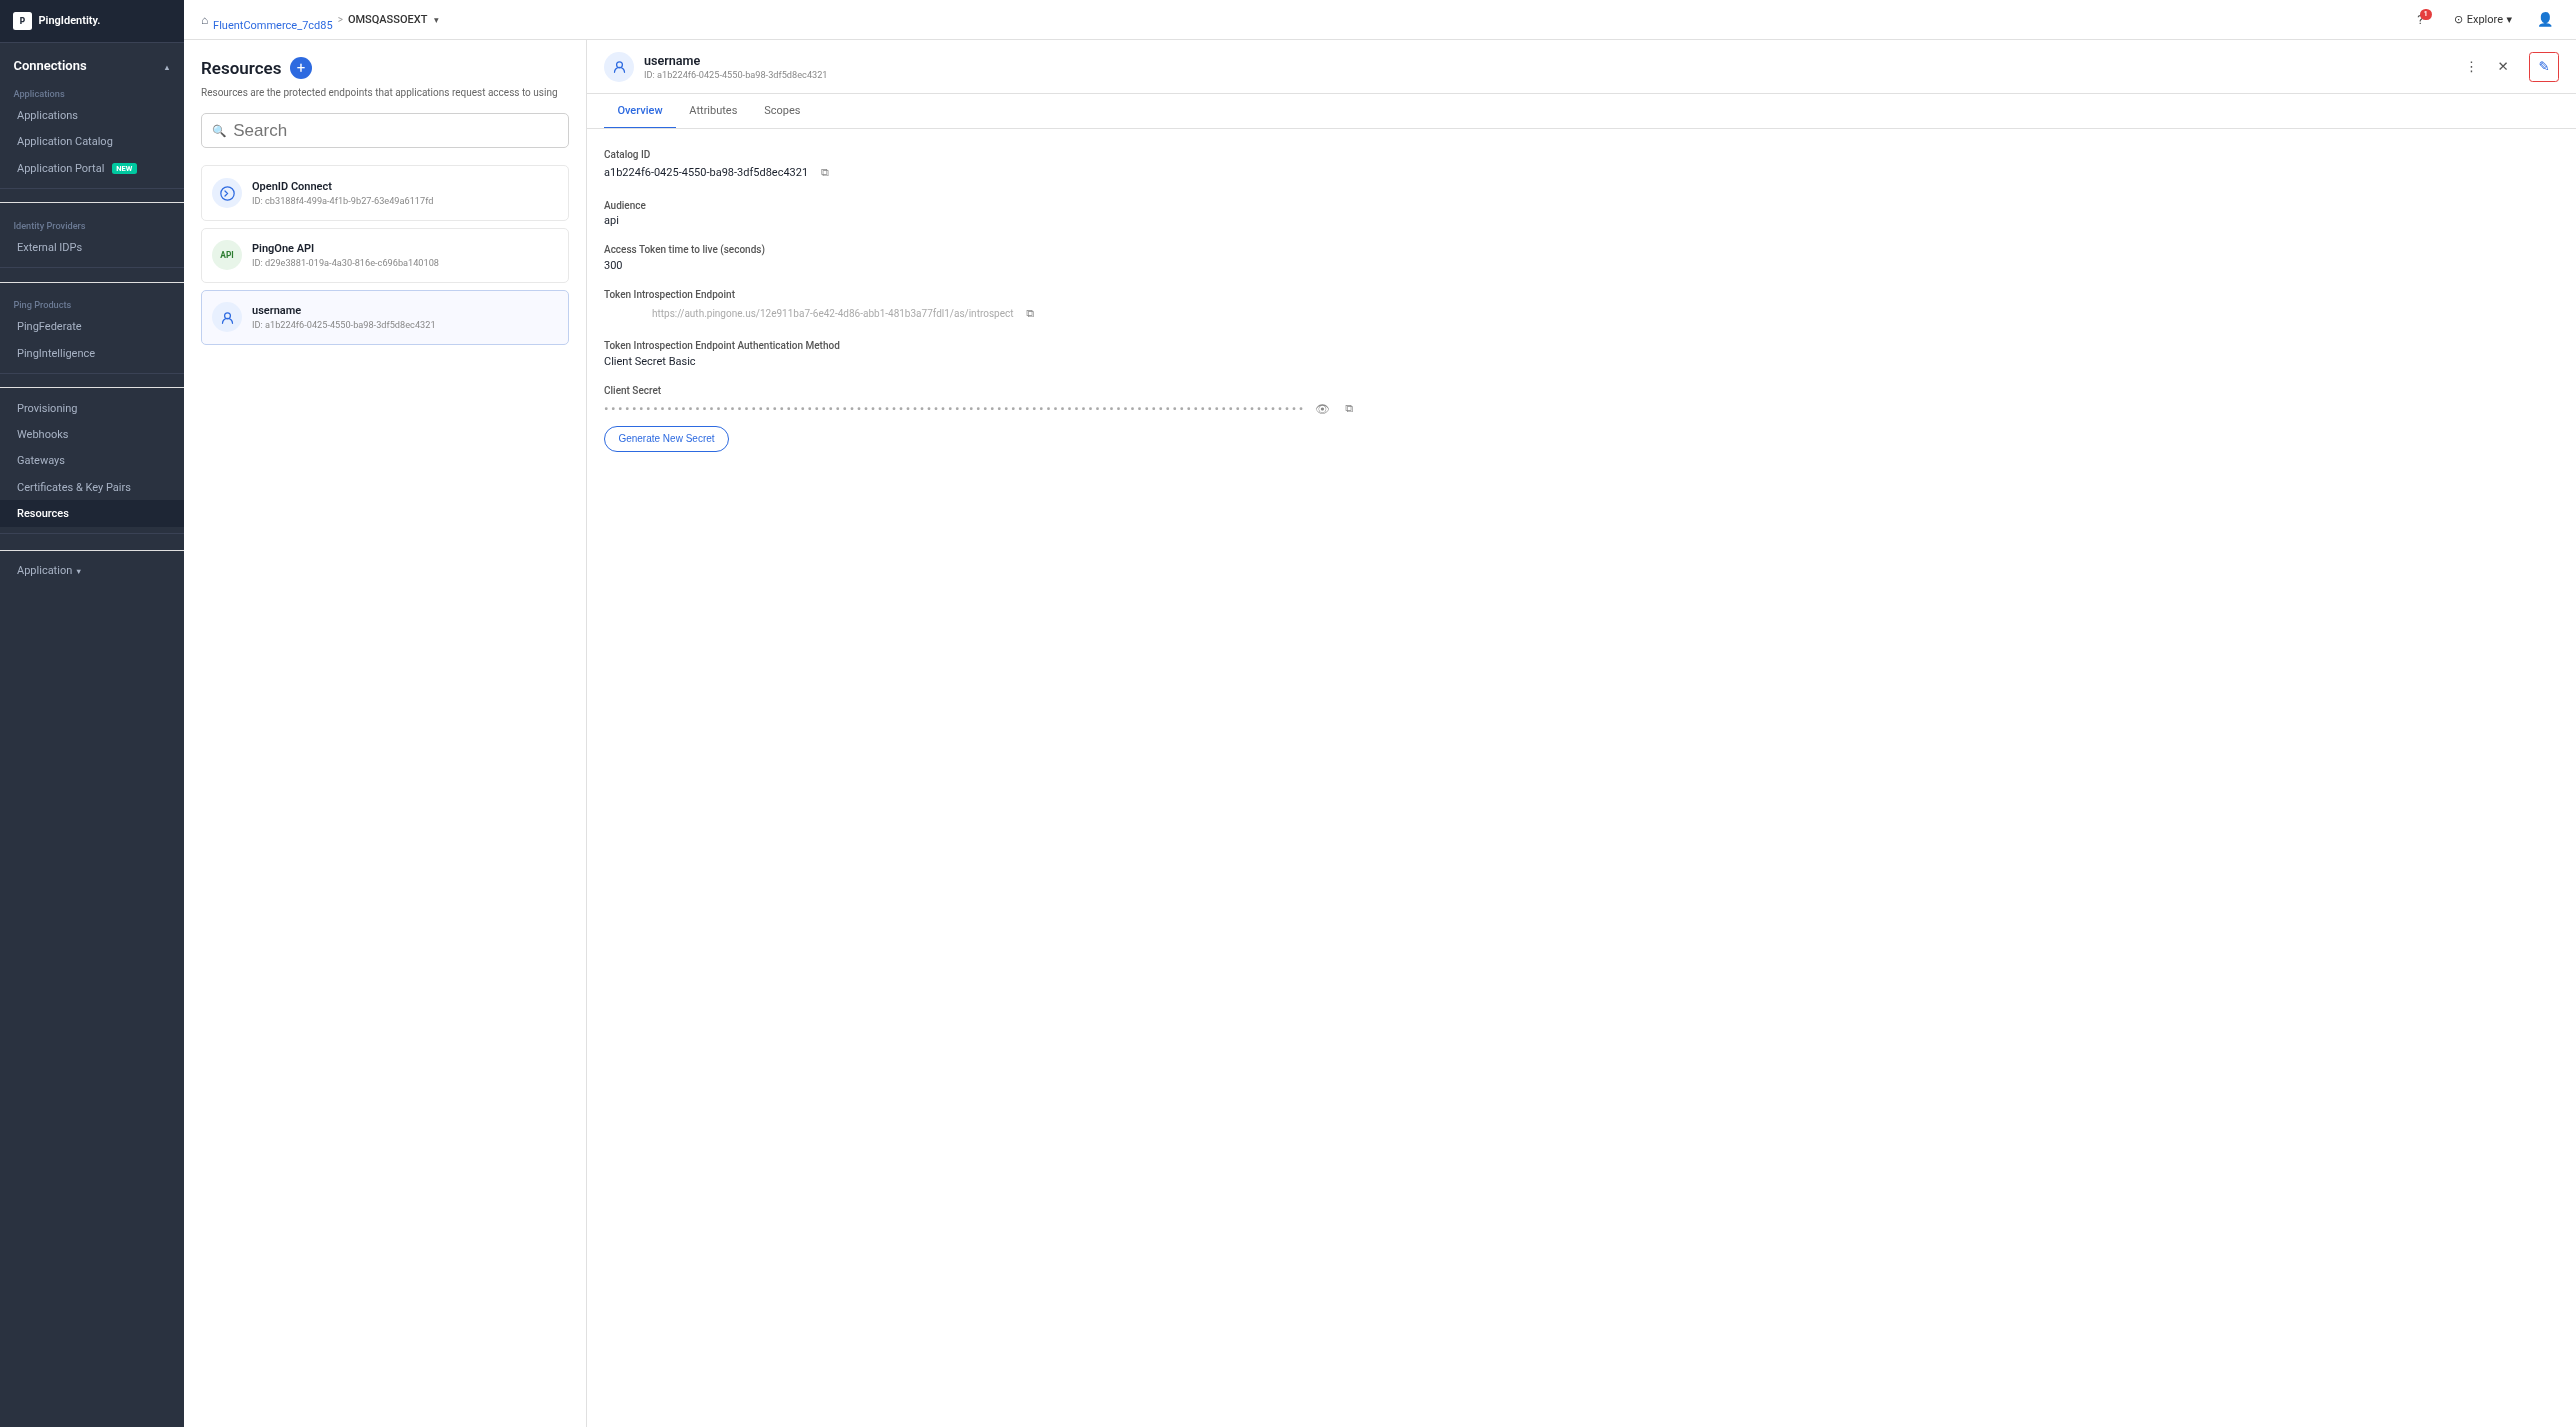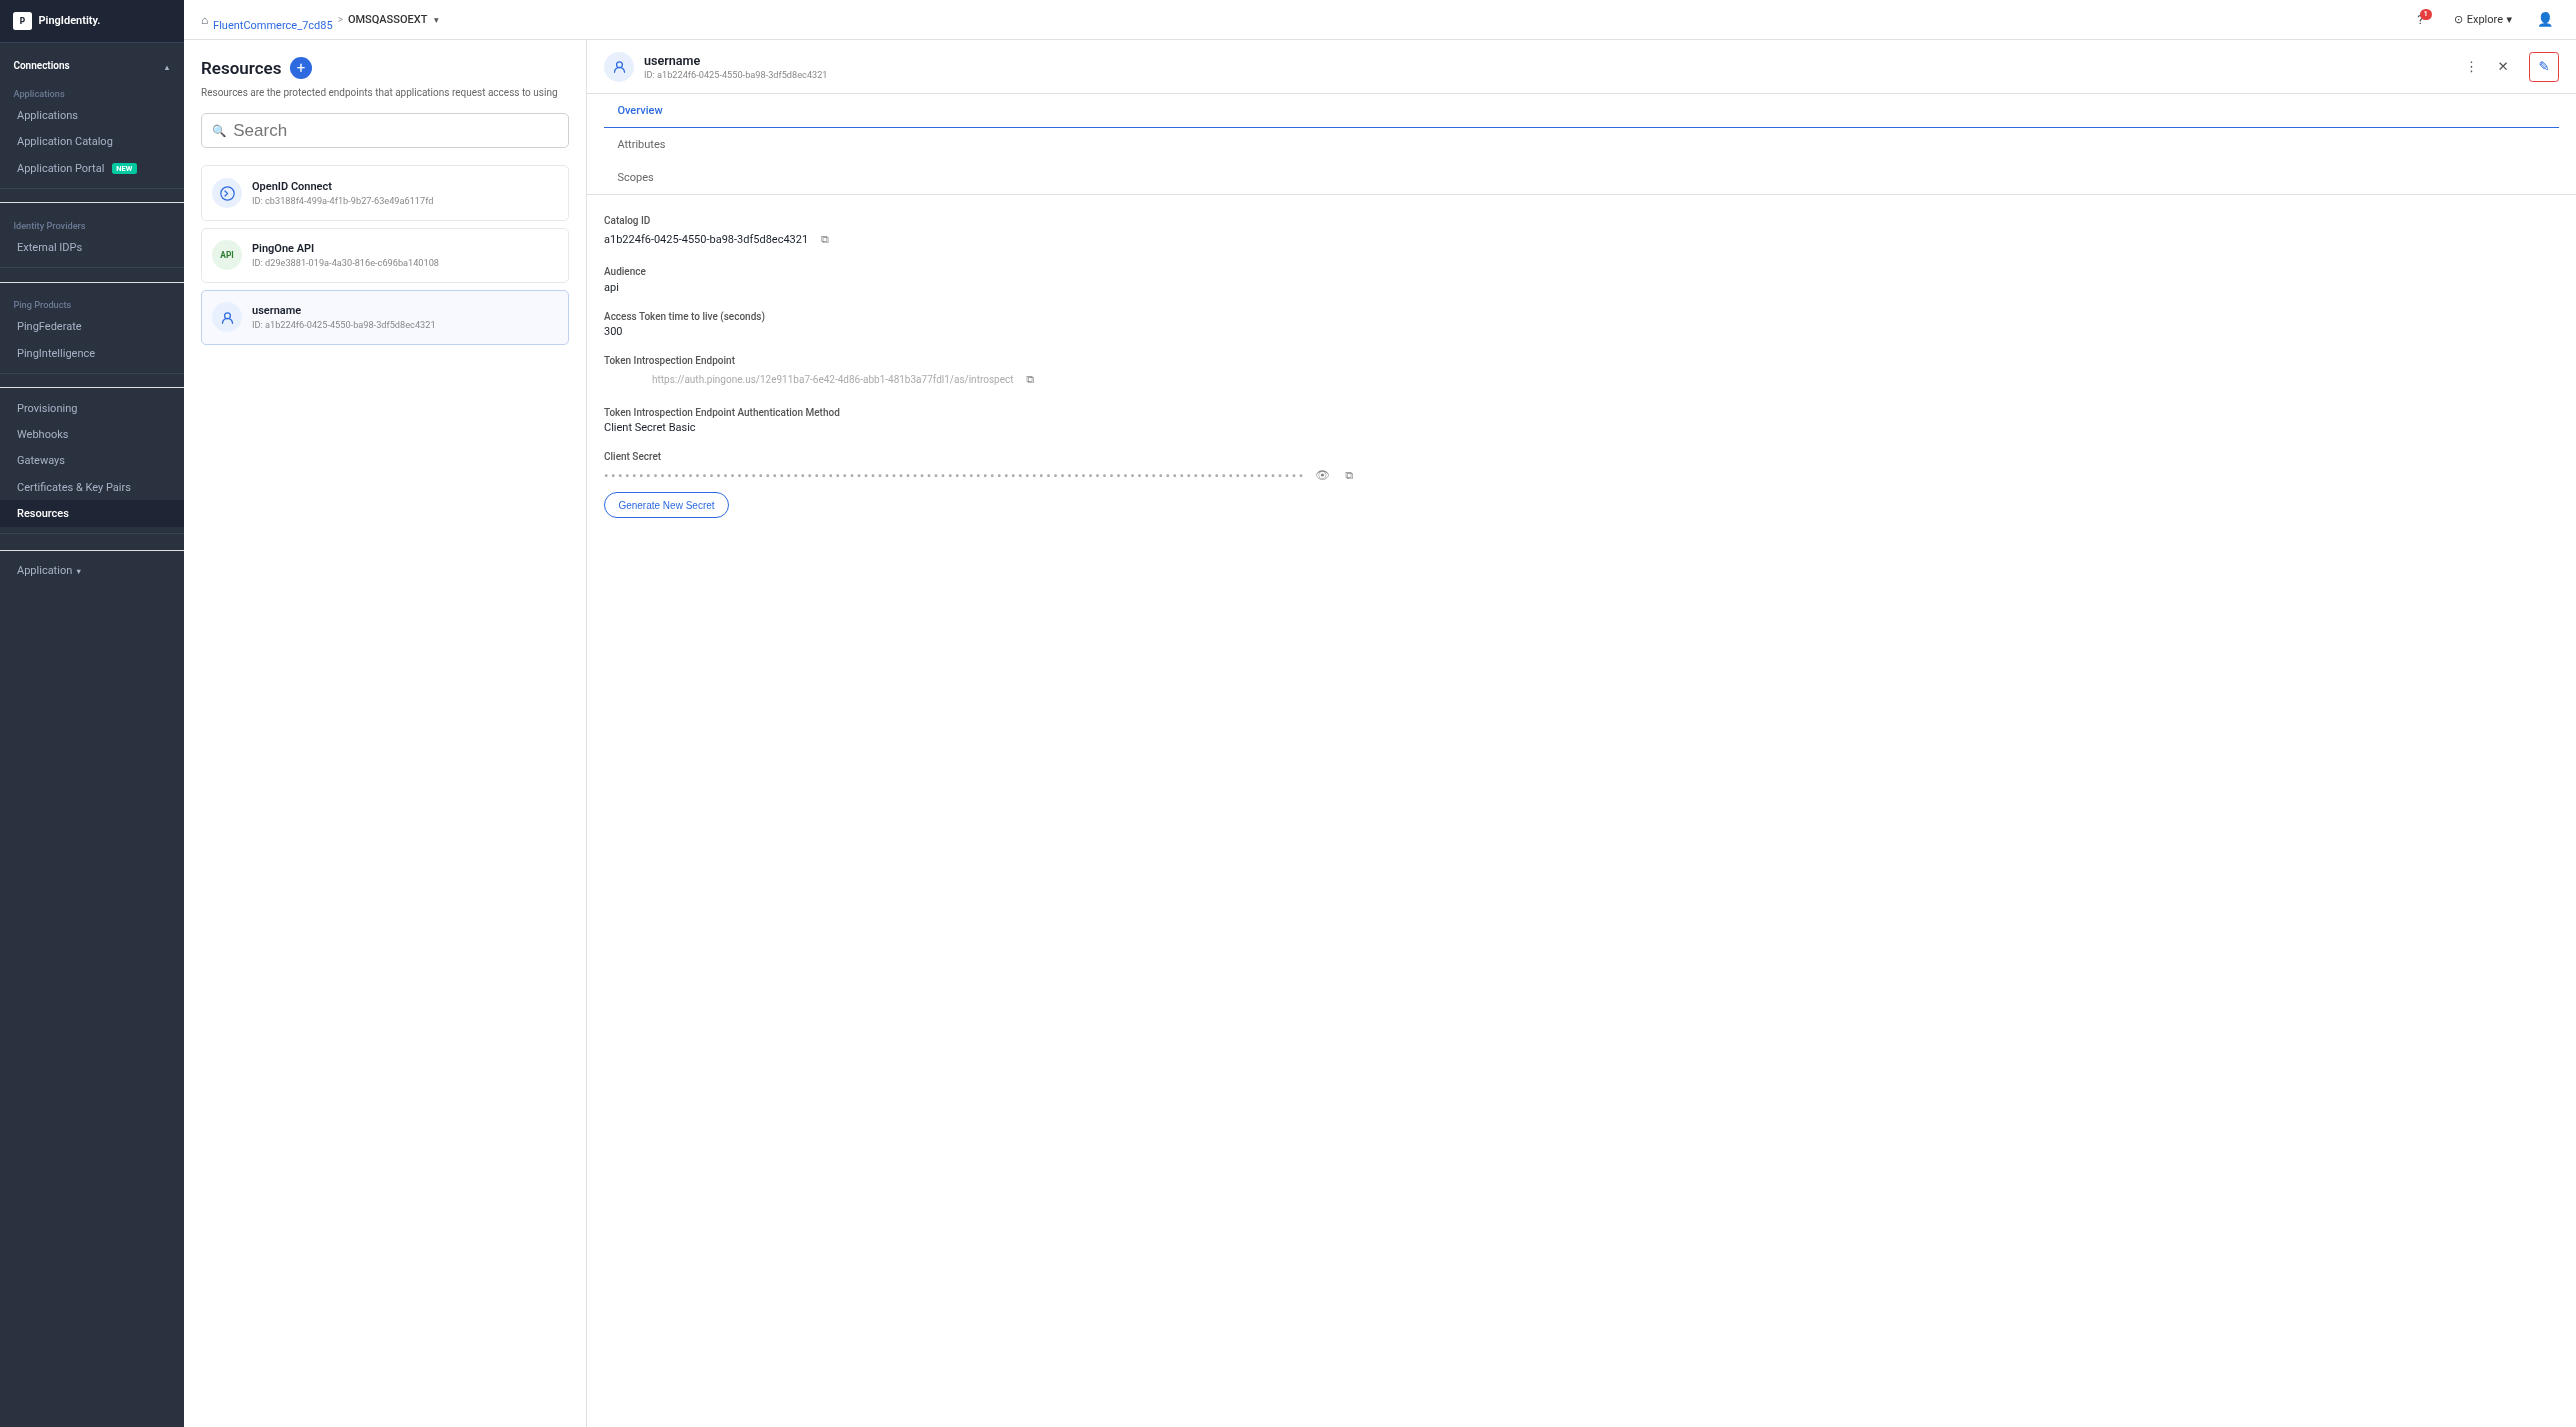--- a/index.html
+++ b/index.html
@@ -36,21 +36,21 @@
     .sidebar-section-group {
       padding: 6.7px 0;
       border-bottom: 0.8px solid #3a4255;
     }
     .sidebar-section-header {
       display: flex; align-items: center; justify-content: space-between;
       padding: 8.4px 13.4px 5px;
       cursor: pointer;
     }
     .sidebar-section-title {
-      font-size: 10px; font-weight: 600; color: #fff; text-align: right;
+      font-size: 13px; font-weight: 600; color: #fff; text-align: right;
     }
     .sidebar-item {
       padding: 6.7px 13.4px 6.7px 17px;
       font-size: 11px;
       color: #a8b3c5;
       cursor: pointer;
       border-radius: 0;
       transition: background 0.15s;
     }
     .sidebar-item.active { background: #1e2635; color: #fff; font-weight: 500; }
@@ -228,21 +228,20 @@
       display: flex; align-items: center; justify-content: center;
       cursor: pointer; border-radius: 3.4px;
       color: #555; font-size: 13.4px;
     }
 
     
     .detail-tabs {
       display: flex;
       border-bottom: 0.8px solid #e0e0e0;
       padding: 0 17px;
-      flex-direction: column;
     }
     .detail-tab {
       padding: 10px 13.4px;
       font-size: 11px; color: #666;
       cursor: pointer; border-bottom: 1.7px solid transparent;
       margin-bottom: -0.8px;
     }
     .detail-tab.active { color: #2d6ae0; border-bottom-color: #2d6ae0; font-weight: 500; }
 
     

